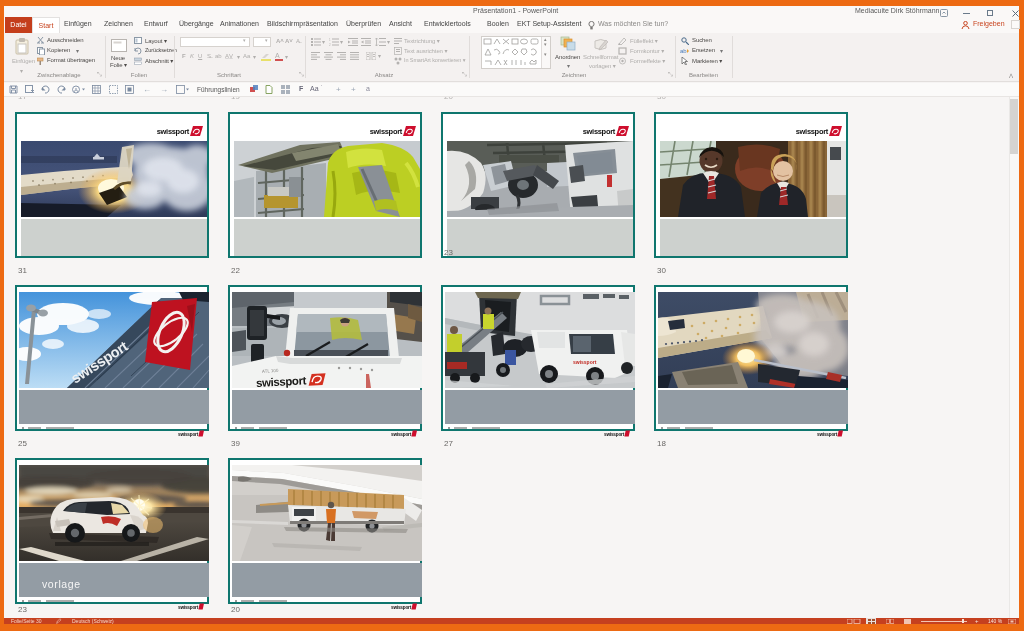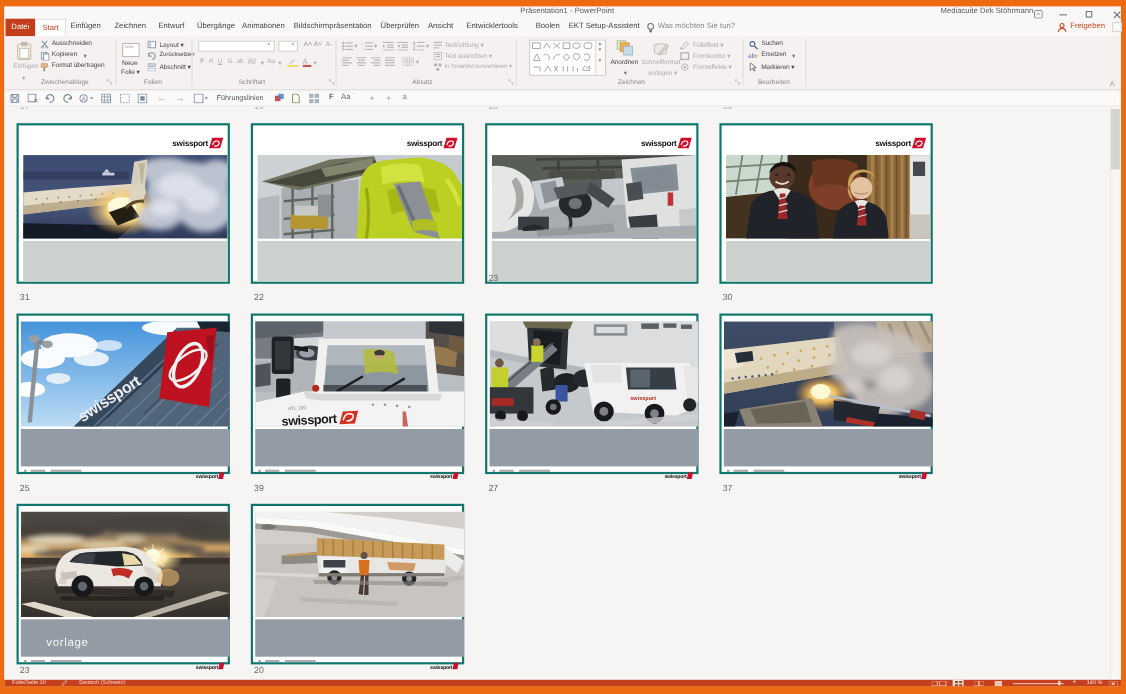--- a/index.html
+++ b/index.html
@@ -842,21 +842,21 @@
           <div style="position:absolute;left:11px;top:140px;width:13px;height:2px;background:#ababab;"></div>
           <div style="position:absolute;left:29px;top:140px;width:28px;height:2px;background:#ababab;"></div>
           <div style="position:absolute;right:3px;top:136px;"><svg width="26" height="7" viewBox="0 0 26 7">
               <text x="0" y="5.8" font-family="Liberation Sans, sans-serif" font-size="4.7" font-weight="bold" fill="#111" letter-spacing="-0.2">swissport</text>
               <polygon points="21.7,0.5 26,0.5 24.7,6.5 20.4,6.5" fill="#CE0E2D"></polygon>
             </svg></div>
     </div>
     <span class="snum" style="left:14px;top:342px;">25</span>
     <span class="snum" style="left:227px;top:342px;">39</span>
     <span class="snum" style="left:440px;top:342px;">27</span>
-    <span class="snum" style="left:653px;top:342px;">37</span>
+    <span class="snum" style="left:653px;top:342px;">18</span>
     <div class="slide" style="left:11px;top:361px;">
       <div class="photo" style="left:2px;top:5px;width:190px;height:96px;"><svg width="190" height="96" viewBox="0 0 190 96">
 <defs>
 <linearGradient id="g29" x1="0" y1="0" x2="0" y2="1">
                   <stop offset="0%" stop-color="#5A5650"></stop>
                   <stop offset="35%" stop-color="#6E645A"></stop>
                   <stop offset="55%" stop-color="#A8885E"></stop>
                   <stop offset="72%" stop-color="#E8B26A"></stop>
                   <stop offset="100%" stop-color="#D8A258"></stop>
                 </linearGradient>

